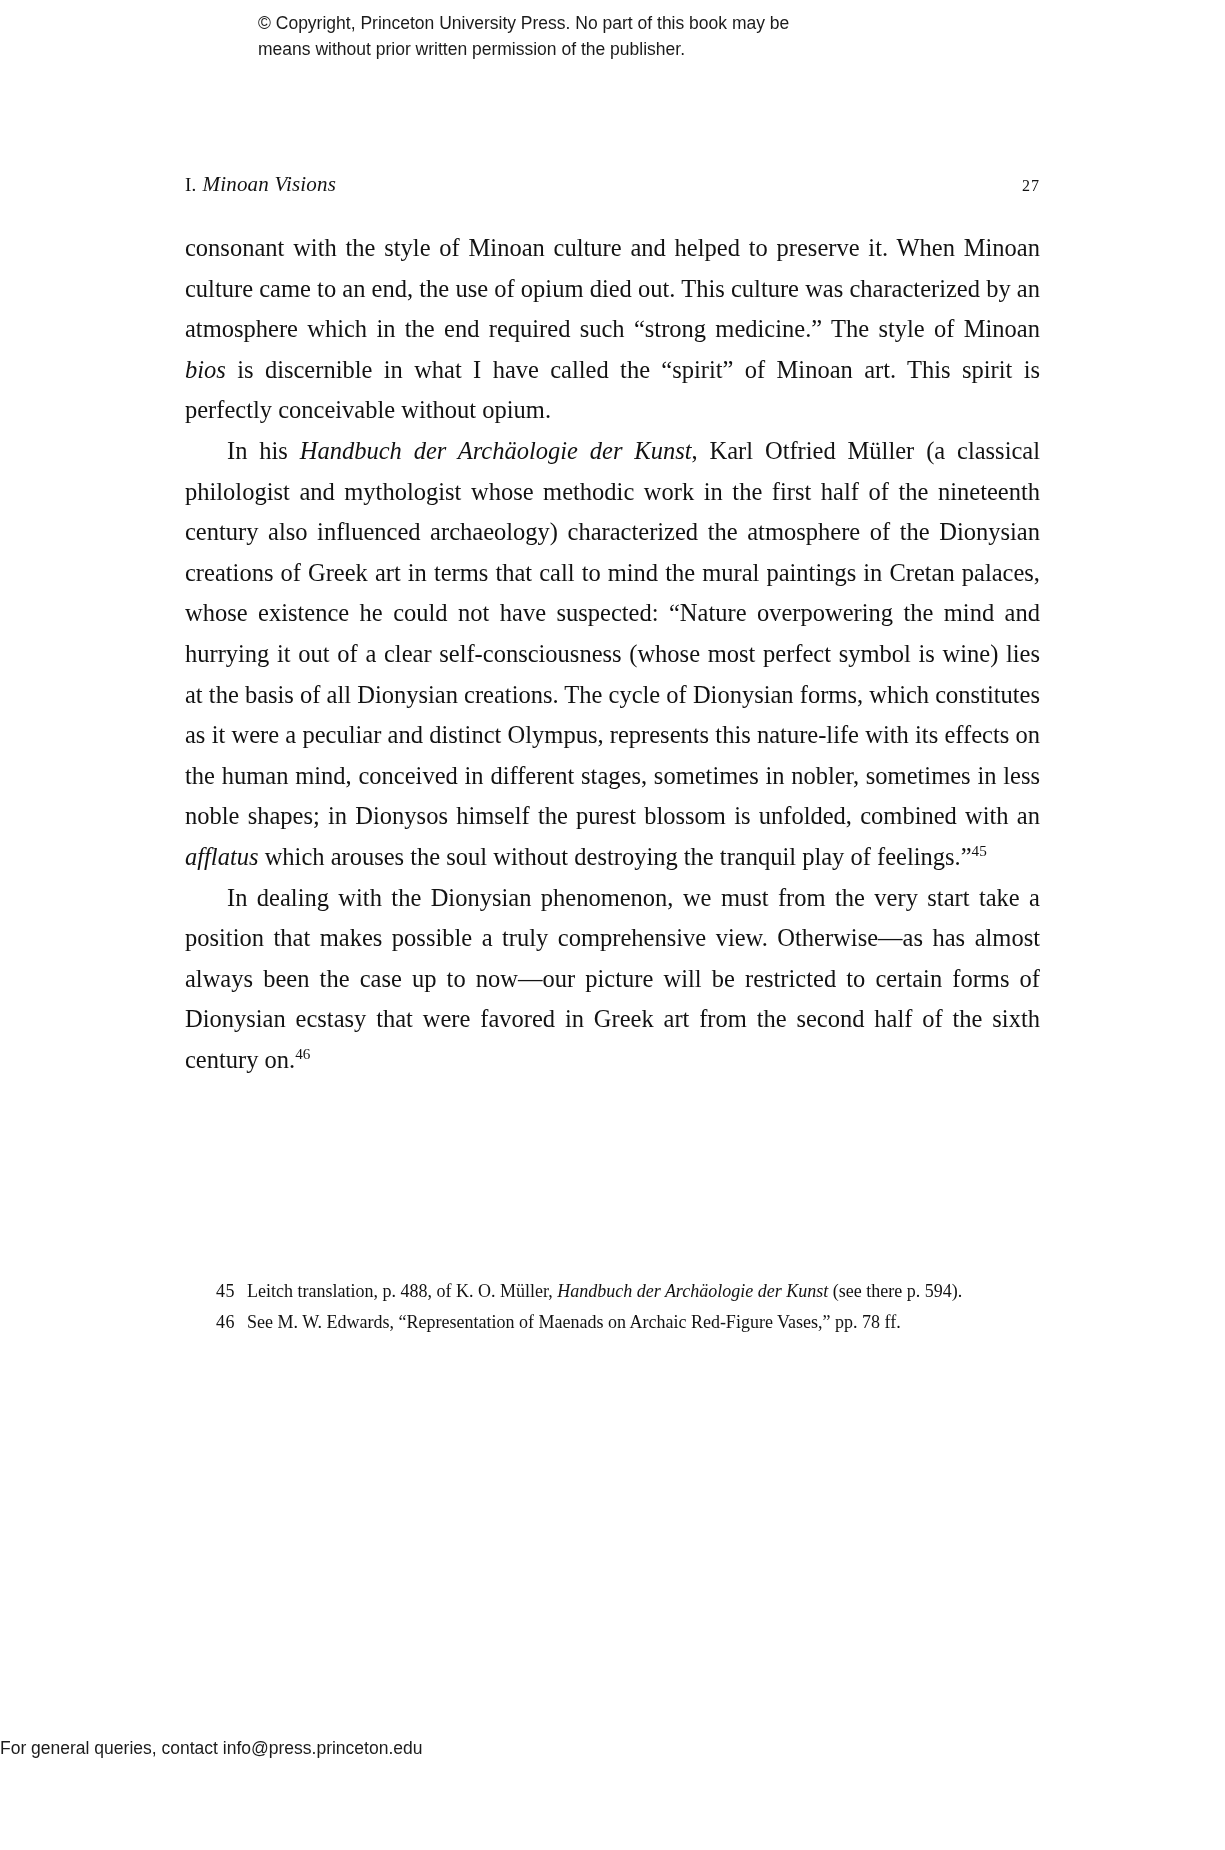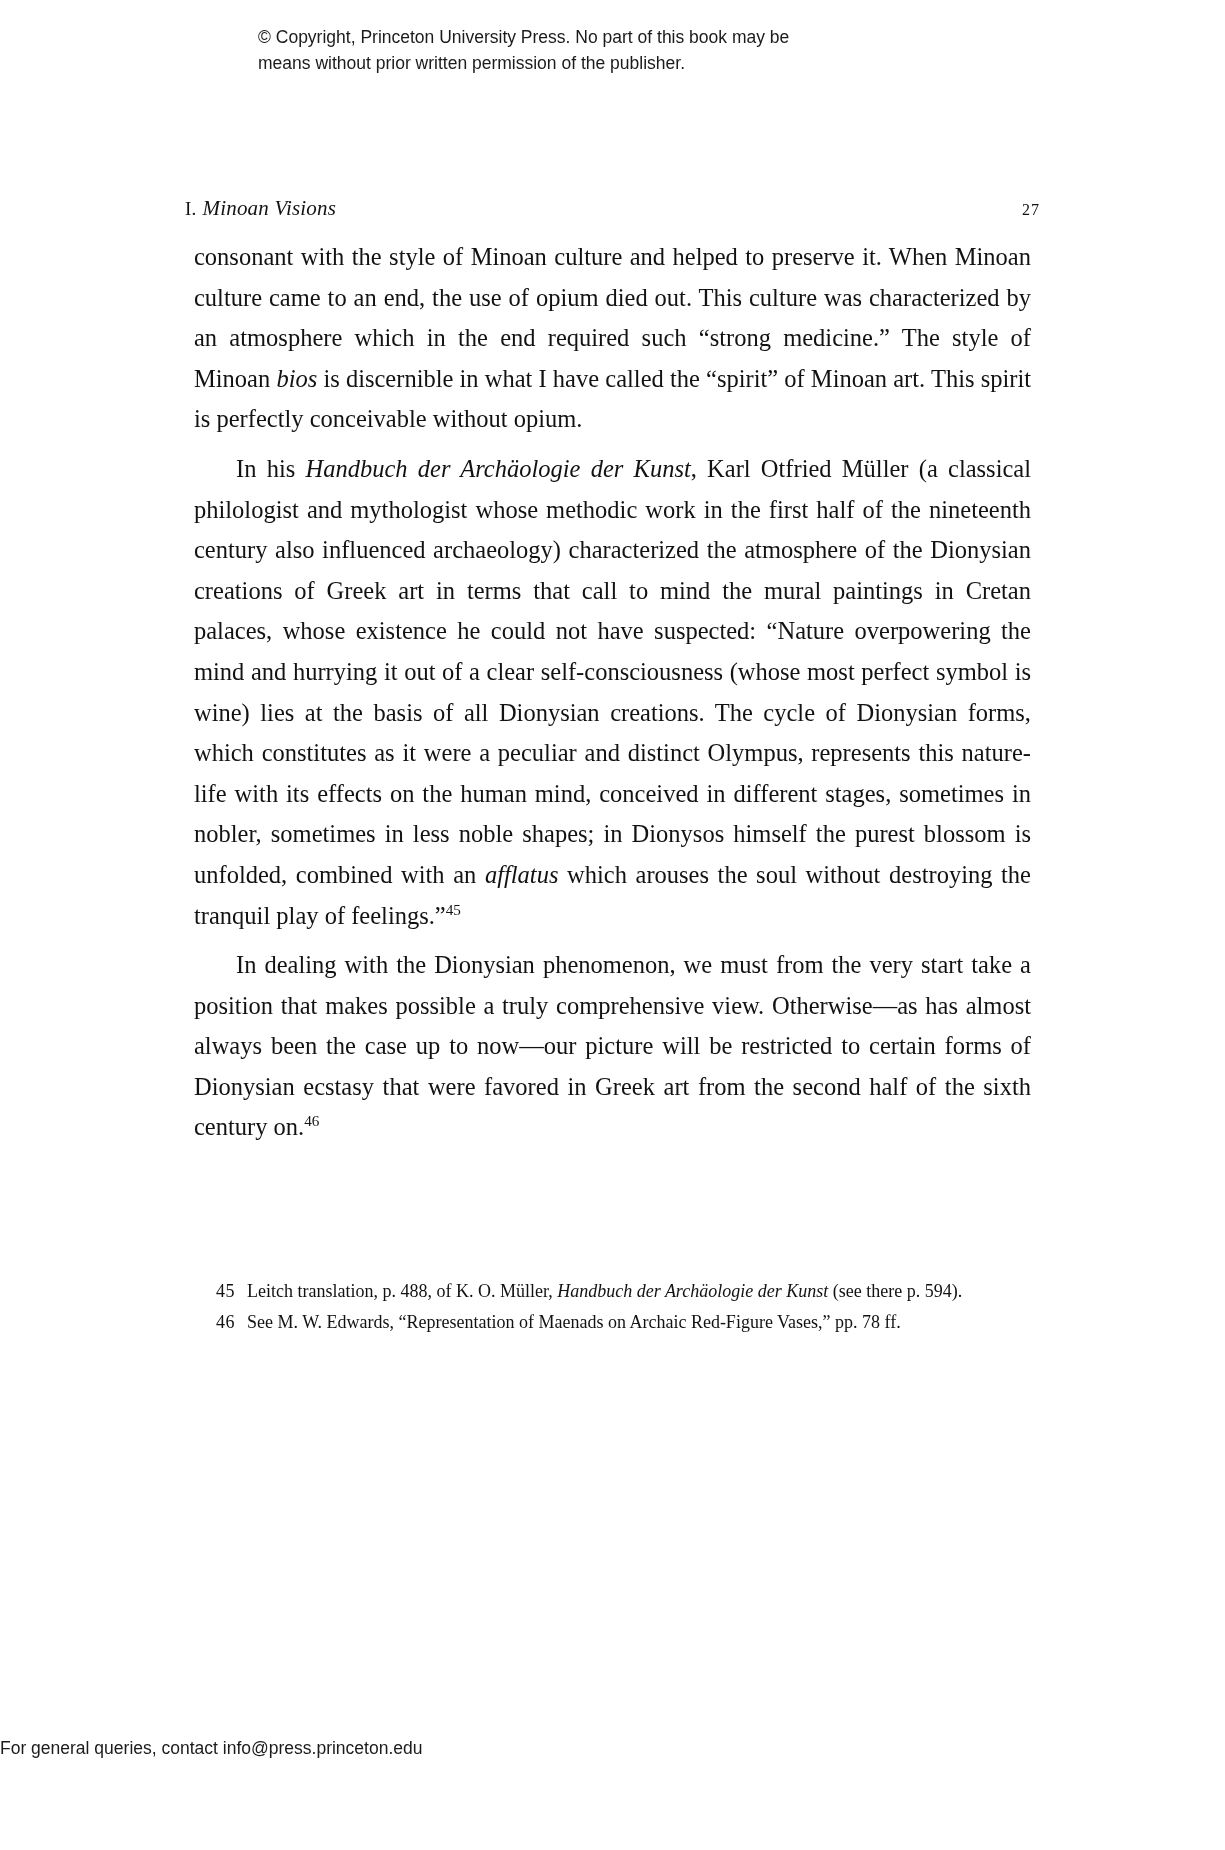--- a/index.html
+++ b/index.html
@@ -18,41 +18,40 @@
 
   .page {
     position: absolute;
     inset: 0;
   }
 
   
   .copyright {
     position: absolute;
     left: 258px;
-    top: 24px;
+    top: 10px;
     width: 700px;
     font-family: "Liberation Sans", sans-serif;
     font-size: 17.5px;
     line-height: 26px;
     color: #1b1b1b;
   }
   .copyright div { white-space: nowrap; }
 
   
   .runhead {
     position: absolute;
     left: 185px;
     right: 185px;
     top: 172px;
     height: 26px;
     display: flex;
     align-items: baseline;
     justify-content: space-between;
     font-size: 21px;
-    margin-top: 24px;
   }
   .runhead .rh-left {
     font-style: italic;
     letter-spacing: .2px;
   }
   .runhead .rh-left .chapnum {
     font-style: normal;
     font-variant: small-caps;
     margin-right: 6px;
     font-size: 19px;
@@ -68,21 +67,21 @@
     position: absolute;
     left: 185px;
     width: 855px;
     top: 228px;
     font-size: 24.5px;
     line-height: 40.6px;
     text-align: justify;
     text-justify: inter-word;
   }
   .body-col p {
-    margin: 9px;
+    margin: 0;
   }
   .body-col p.indent {
     text-indent: 42px;
   }
   .body-col i { font-style: italic; }
   sup {
     font-size: 0.62em;
     vertical-align: super;
     line-height: 0;
   }

